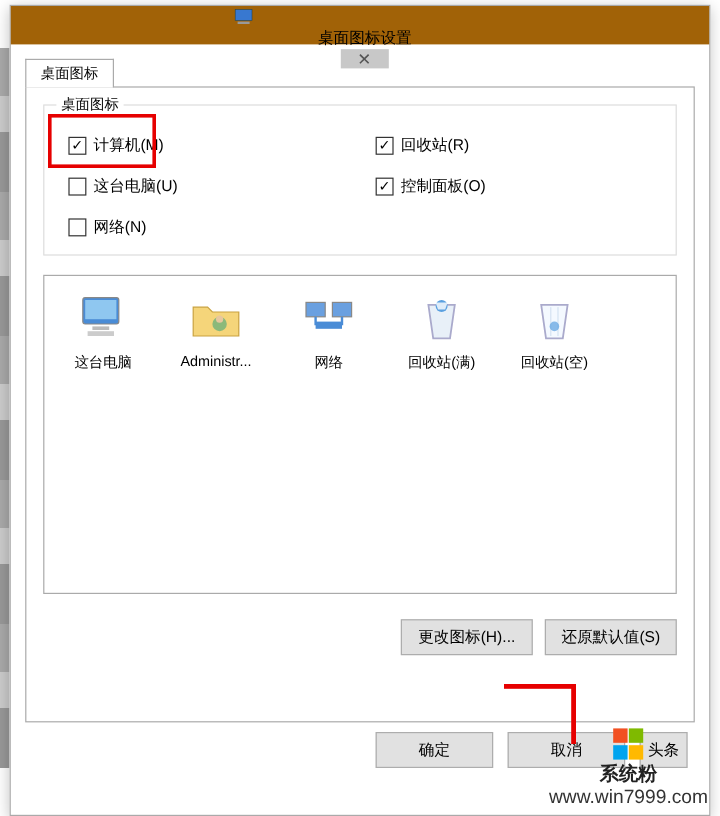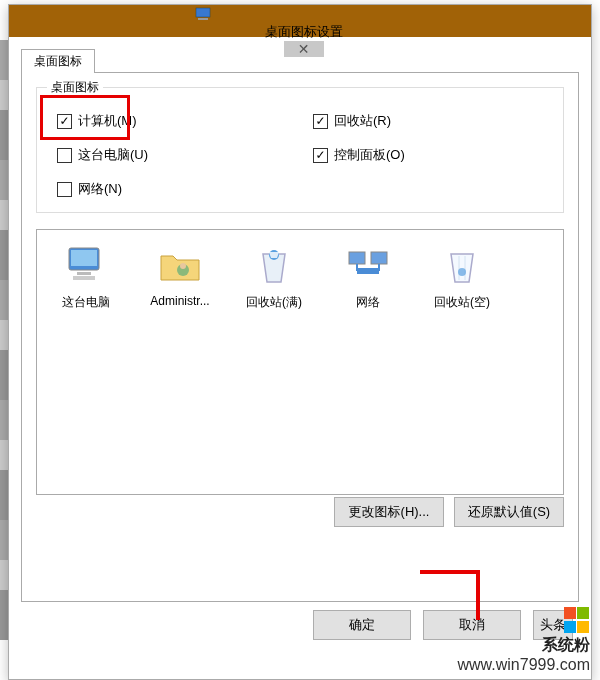--- a/index.html
+++ b/index.html
@@ -26,28 +26,28 @@
 .chk.checked::after { content: "✓"; font-size: 12px; line-height: 1; color: #000; }
 .chk-label { font-size: 13px; }
 
 .highlight { border: 3px solid #e60000; padding: 10px 24px 12px 6px; position: absolute; left: 40px; top: 95px; z-index: 5; }
 
 .icon-list { border: 1px solid #aaa; margin-top: 16px; padding: 12px 10px; height: 266px; display: flex; align-items: flex-start; gap: 16px; }
 .icon-item { width: 78px; text-align: center; font-size: 12px; }
 .icon-item .vis { width: 46px; height: 46px; margin: 0 auto 6px; display: flex; align-items: center; justify-content: center; }
 .icon-item .lbl { word-break: break-all; }
 
-.btn-row { display: flex; justify-content: flex-end; gap: 10px; margin-top: 2px; }
+.btn-row { display: flex; justify-content: flex-end; gap: 10px; margin-top: 21px; }
 .allow-row { margin-top: 14px; display: flex; align-items: center; padding-left: 4px; }
 
 .dlg-btns { display: flex; justify-content: flex-end; gap: 12px; padding: 0 18px 14px 0; }
 .btn { border: 1px solid #adadad; background: #e1e1e1; padding: 5px 0; font-size: 13px; min-width: 98px; text-align: center; cursor: default; }
 .btn.wide { min-width: 110px; }
 
-.watermark { position: absolute; right: 10px; bottom: 6px; font-size: 13px; color: #222; display: flex; flex-direction: column; align-items: flex-end; }
+.watermark { position: absolute; right: 10px; bottom: 6px; font-size: 13px; color: #222; display: flex; flex-direction: column; align-items: center; }
 .watermark .logo { display: flex; gap: 1px; flex-wrap: wrap; width: 26px; height: 26px; margin-bottom: 2px; }
 .watermark .sq { width: 12px; height: 12px; }
 .watermark .url { font-size: 16px; color: #333; }
 
 .redcorner { position: absolute; right: 120px; bottom: 60px; width: 60px; height: 50px; border-top: 4px solid #e60000; border-right: 4px solid #e60000; z-index: 6; }
 
 .left-strip { position: absolute; left: 0; top: 40px; width: 8px; height: 600px; background: repeating-linear-gradient(to bottom, #555 0 40px, #999 40px 70px, #333 70px 120px); opacity: 0.5; }
 </style>
 </head>
 <body>
@@ -124,38 +124,38 @@
                 <path d="M4 14 L4 38 L42 38 L42 18 L20 18 L16 14 Z" fill="#f5d57a" stroke="#c9a23f"></path>
                 <circle cx="26" cy="28" r="6" fill="#8bb97a"></circle>
                 <circle cx="26" cy="24" r="3" fill="#e8c79e"></circle>
               </svg>
           </div>
           <div class="lbl">Administr...</div>
         </div>
         <div class="icon-item">
           <div class="vis">
             <svg viewBox="0 0 46 46">
-                <path d="M12 12 L34 12 L30 40 L16 40 Z" fill="#e8f0f8" stroke="#aac" stroke-width="1.5"></path>
-                <circle cx="23" cy="13" r="5" fill="#5aa0e0"></circle>
-                <path d="M18 10 L28 10 L26 16 L20 16 Z" fill="#fff" opacity="0.8"></path>
-              </svg>
-          </div>
-          <div class="lbl">回收站(满)</div>
-        </div>
-        <div class="icon-item">
-          <div class="vis">
-            <svg viewBox="0 0 46 46">
                 <rect x="4" y="10" width="16" height="12" fill="#6aa0e0" stroke="#888"></rect>
                 <rect x="26" y="10" width="16" height="12" fill="#6aa0e0" stroke="#888"></rect>
                 <rect x="12" y="26" width="22" height="6" fill="#4a8cd6"></rect>
                 <line x1="12" y1="22" x2="12" y2="29" stroke="#4a8cd6" stroke-width="2"></line>
                 <line x1="34" y1="22" x2="34" y2="29" stroke="#4a8cd6" stroke-width="2"></line>
               </svg>
           </div>
           <div class="lbl">网络</div>
+        </div>
+        <div class="icon-item">
+          <div class="vis">
+            <svg viewBox="0 0 46 46">
+                <path d="M12 12 L34 12 L30 40 L16 40 Z" fill="#e8f0f8" stroke="#aac" stroke-width="1.5"></path>
+                <circle cx="23" cy="13" r="5" fill="#5aa0e0"></circle>
+                <path d="M18 10 L28 10 L26 16 L20 16 Z" fill="#fff" opacity="0.8"></path>
+              </svg>
+          </div>
+          <div class="lbl">回收站(满)</div>
         </div>
         <div class="icon-item">
           <div class="vis">
             <svg viewBox="0 0 46 46">
                 <path d="M12 12 L34 12 L30 40 L16 40 Z" fill="#f4f9ff" stroke="#aac" stroke-width="1.5"></path>
                 <path d="M20 14 L20 38 M26 14 L26 38" stroke="#cde" stroke-width="0.8"></path>
                 <circle cx="23" cy="30" r="4" fill="#5aa0e0" opacity="0.7"></circle>
               </svg>
           </div>
           <div class="lbl">回收站(空)</div>

